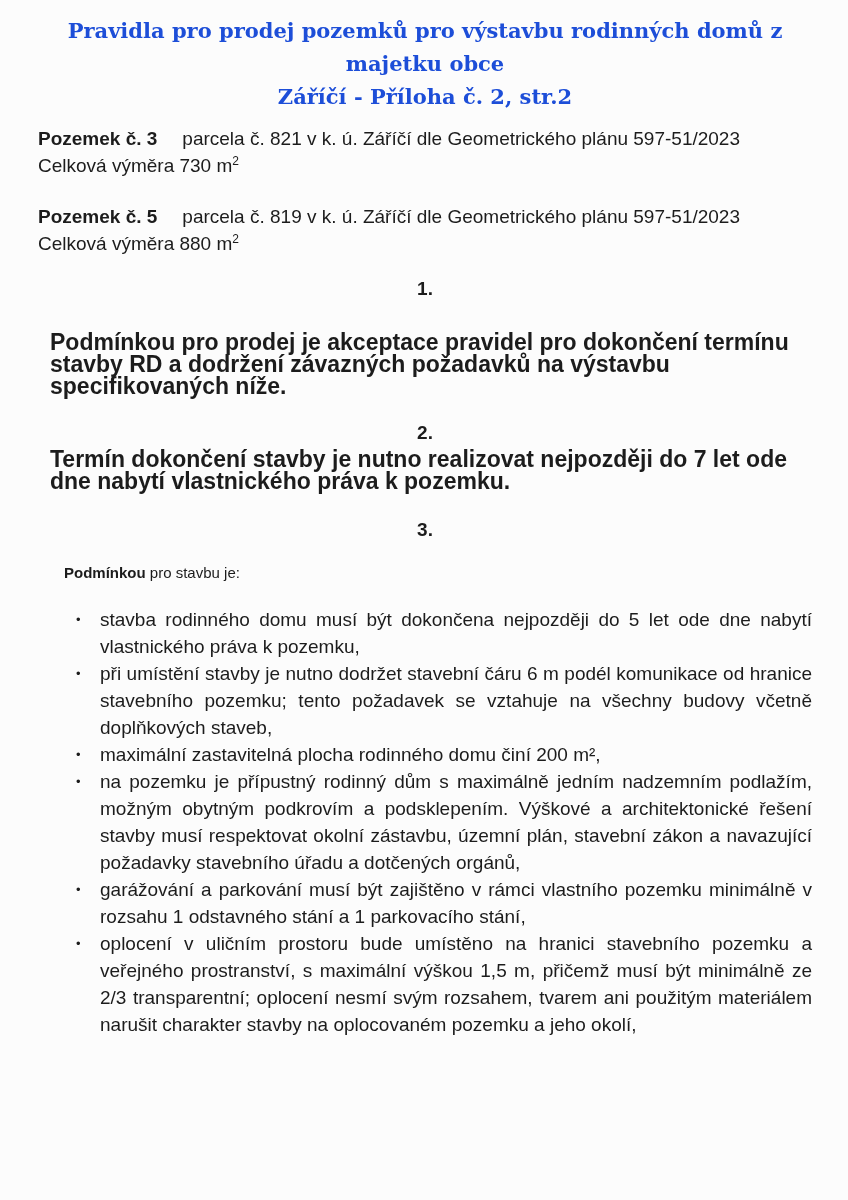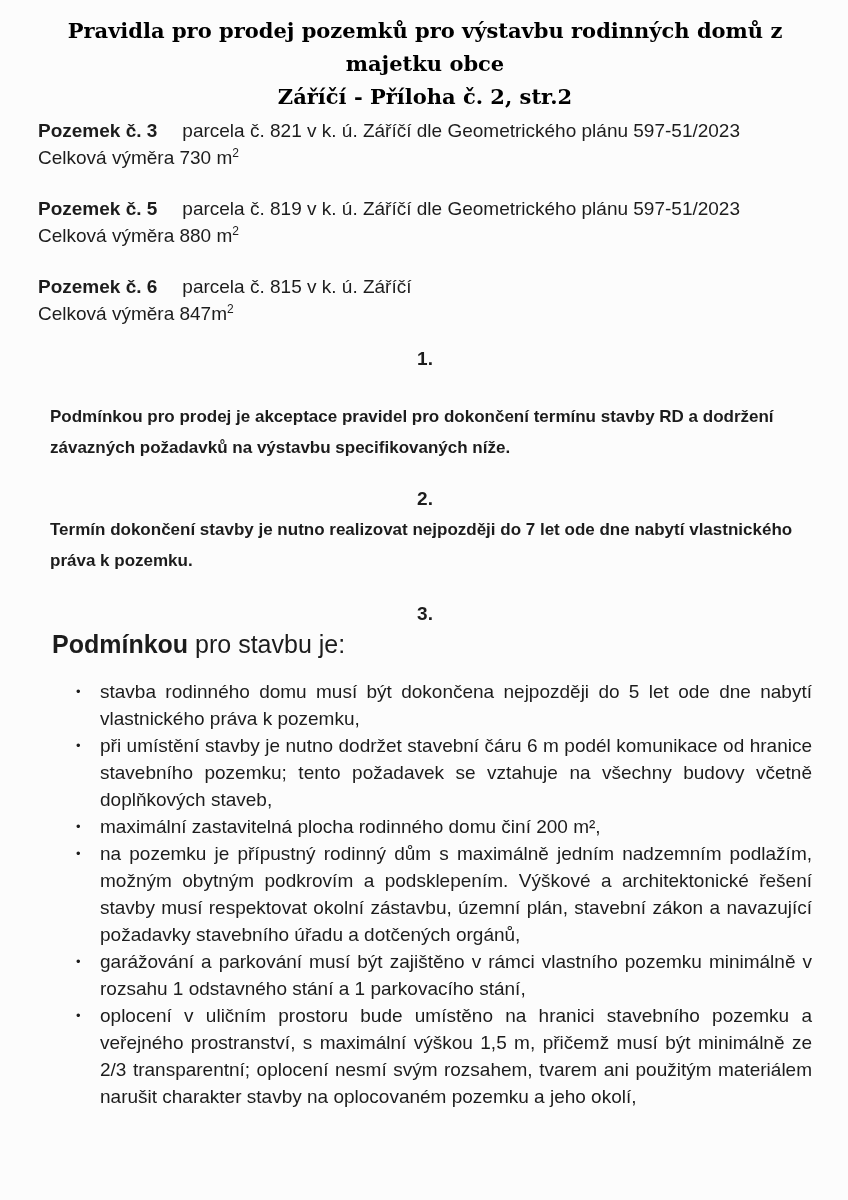--- a/index.html
+++ b/index.html
@@ -9,36 +9,36 @@
     background:#fcfcfc;
     font-family:"Liberation Sans", sans-serif;
     color:#1c1c1c;
     overflow:hidden;
   }
   .title {
     text-align:center;
     font-family:"DejaVu Serif", serif;
     font-weight:700;
     font-size:21px; line-height:33px;
-    color:#000000;
-    margin:0 0 4px 0;
+    color:#1d4ed8;
+    margin:0 0 12px 0;
   }
   .parcel { font-size:19px; line-height:27px; margin:0 0 24px 0; }
   .parcel .label  { font-weight:700; }
   .parcel .detail { margin-left:25px; }
   sup.sq { font-size:12px; line-height:0; }
   .num  { text-align:center; font-weight:700; font-size:19px; line-height:27px; }
   .num1 { margin:-6px 0 29px 0; }
   .num2 { margin:22px 0 2px 0; }
   .num3 { margin:24px 0 0 0; }
   .para {
-    font-weight:700; font-size:17px; line-height:31px;
+    font-weight:700; font-size:23px; line-height:22px;
     margin:0; padding-left:12px; padding-right:2px;
   }
-  .lead { font-size:25px; line-height:27px; padding-left:10px; margin:4px; }
+  .lead { font-size:15px; line-height:27px; padding-left:10px; margin:16px; }
   .lead .lead-bold { font-weight:700; }
   ul.rules { margin:20px 0 0 0; padding:0 0 0 62px; list-style:none; }
   ul.rules li {
     position:relative;
     font-size:19px; line-height:27px;
     text-align:justify;
   }
   ul.rules li .dot {
     position:absolute; left:-24px; top:0;
     font-size:13px; line-height:27px;
@@ -60,24 +60,20 @@
   </div>
 
   <div class="parcel">
   </div>
 
   <div class="parcel">
     <div><span class="label">Pozemek č. 5</span><span class="detail">parcela č. 819 v k. ú. Záříčí dle Geometrického plánu 597-51/2023</span></div>
     <div><span>Celková výměra 880 m</span><sup class="sq">2</sup></div>
   </div>
 
-  <div class="parcel">
-    <div><span class="label">Pozemek č. 6</span><span class="detail">parcela č. 815 v k. ú. Záříčí</span></div>
-    <div><span>Celková výměra 847m</span><sup class="sq">2</sup></div>
-  </div>
 
   <div class="num num1">1.</div>
   <p class="para">Podmínkou pro prodej je akceptace pravidel pro dokončení termínu stavby RD a dodržení závazných požadavků na výstavbu specifikovaných níže.</p>
 
   <div class="num num2">2.</div>
   <p class="para">Termín dokončení stavby je nutno realizovat nejpozději do 7 let ode dne nabytí vlastnického práva k pozemku.</p>
 
   <div class="num num3">3.</div>
   <p class="lead"><span class="lead-bold">Podmínkou</span><span> pro stavbu je:</span></p>
 

